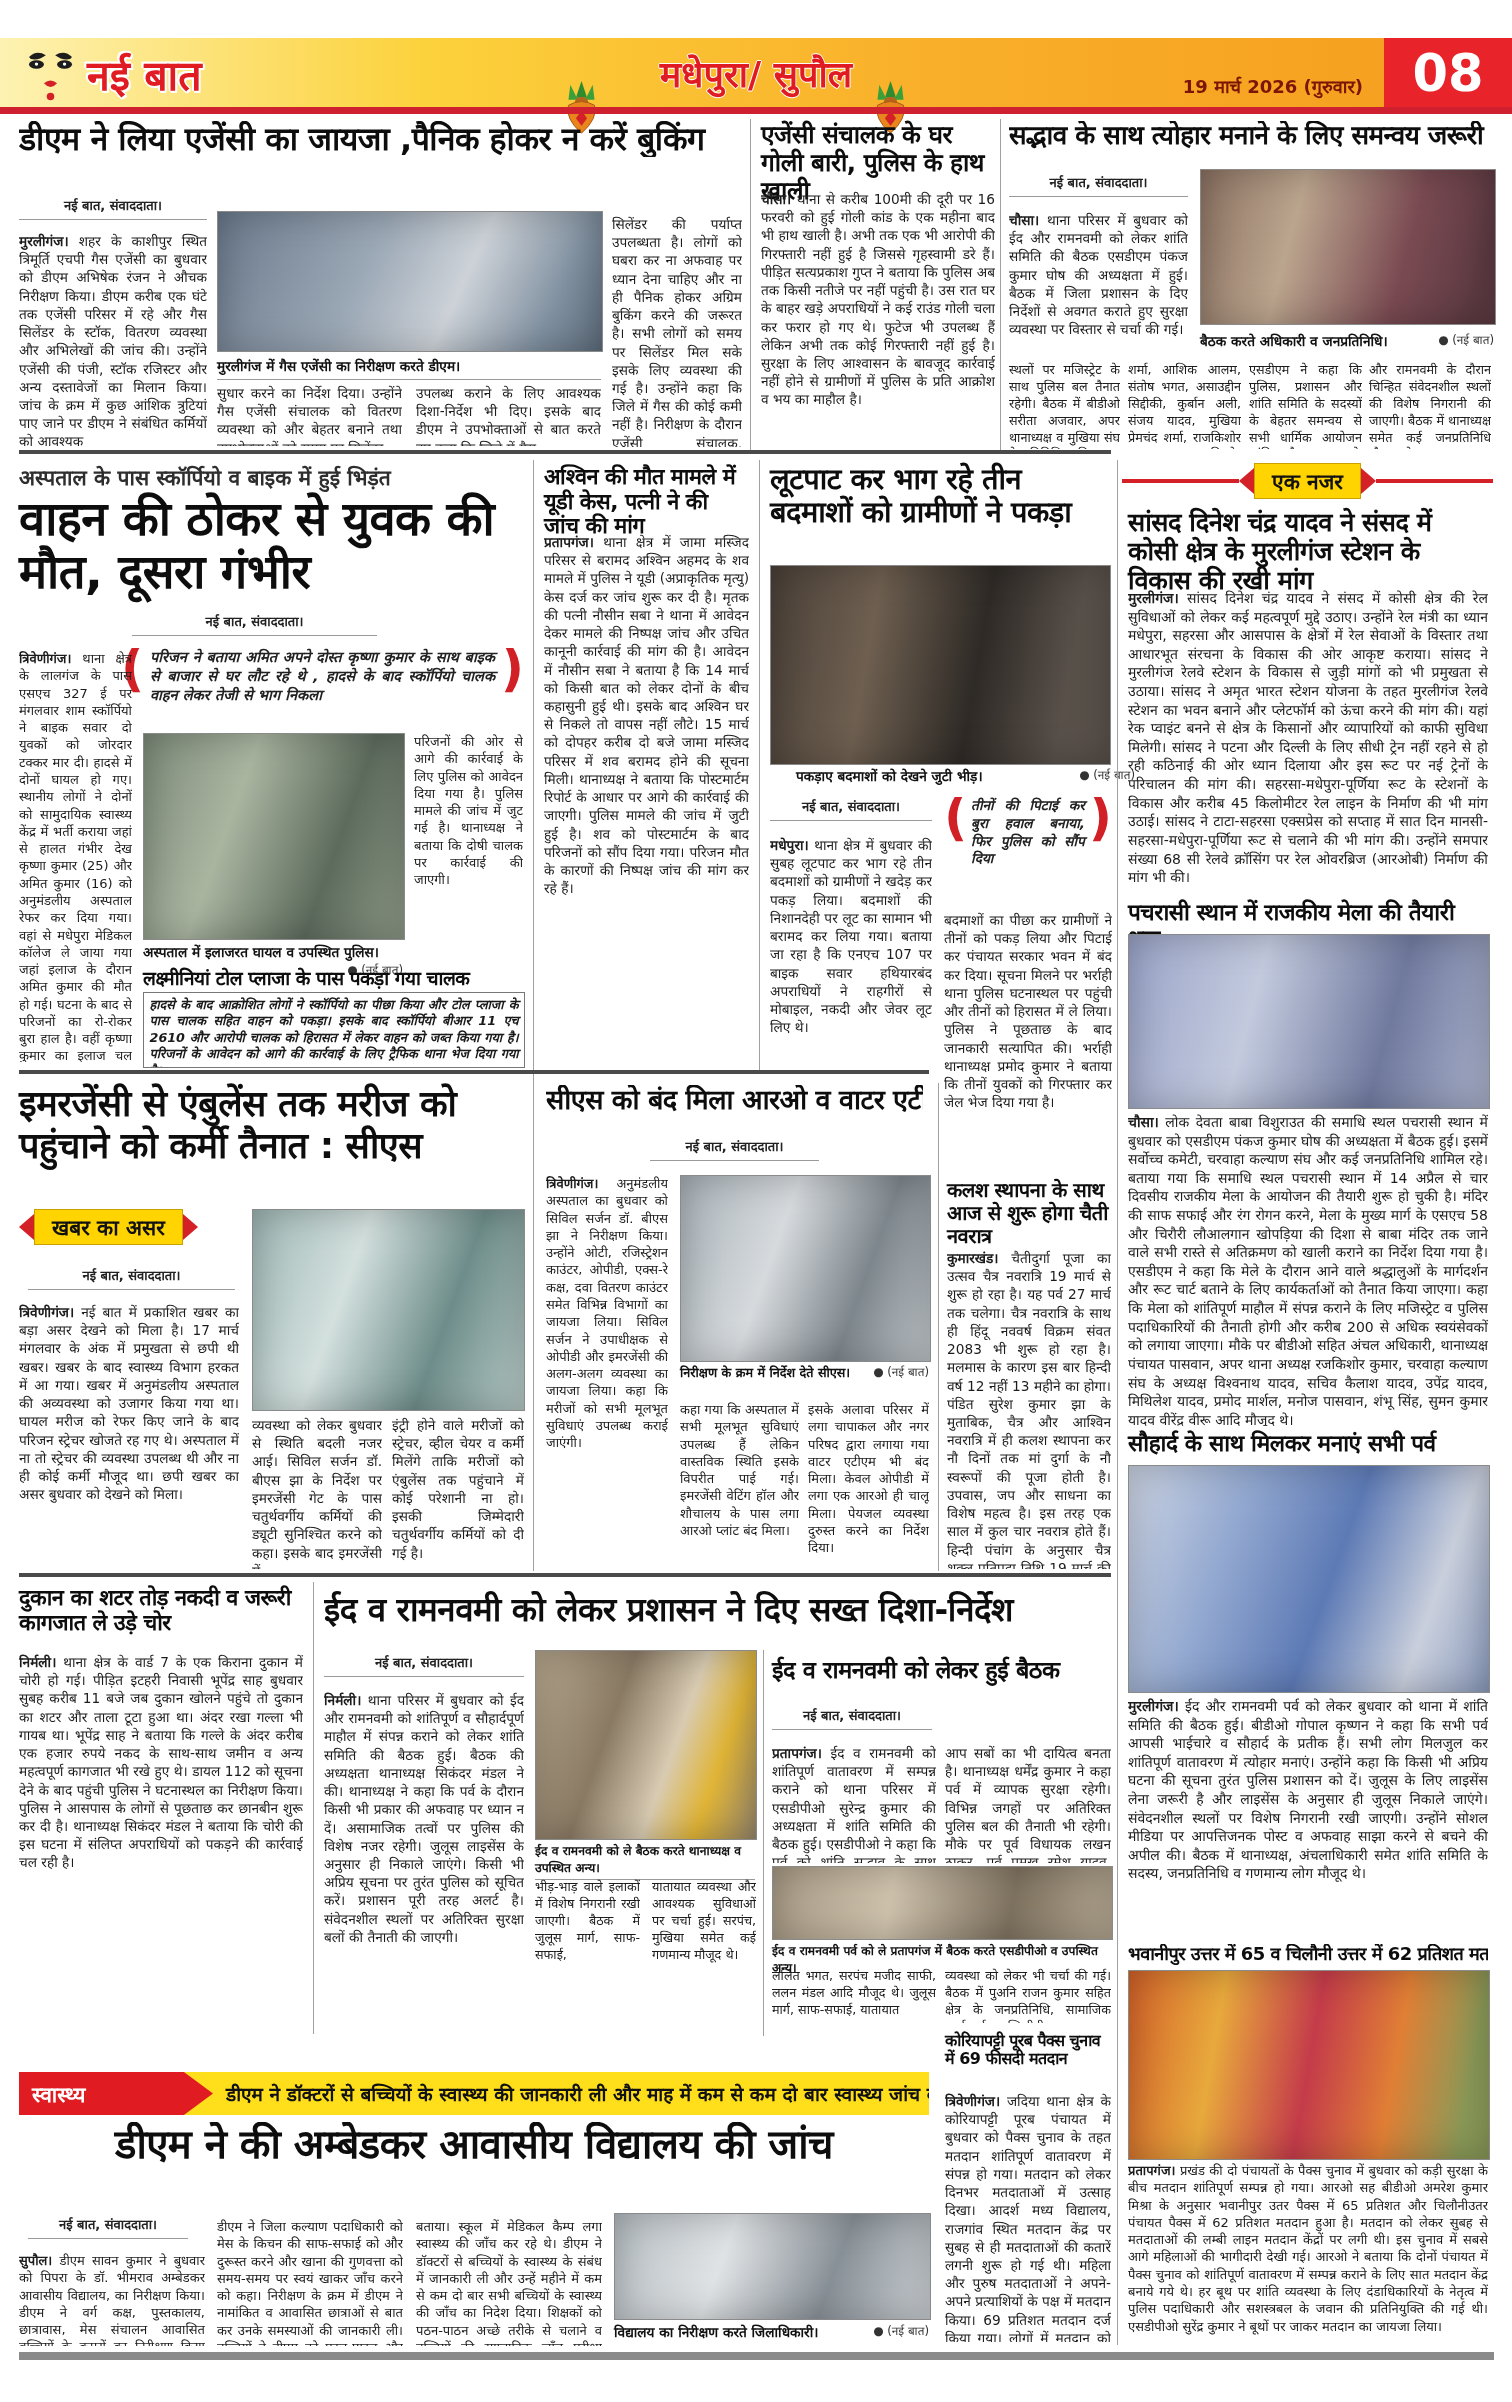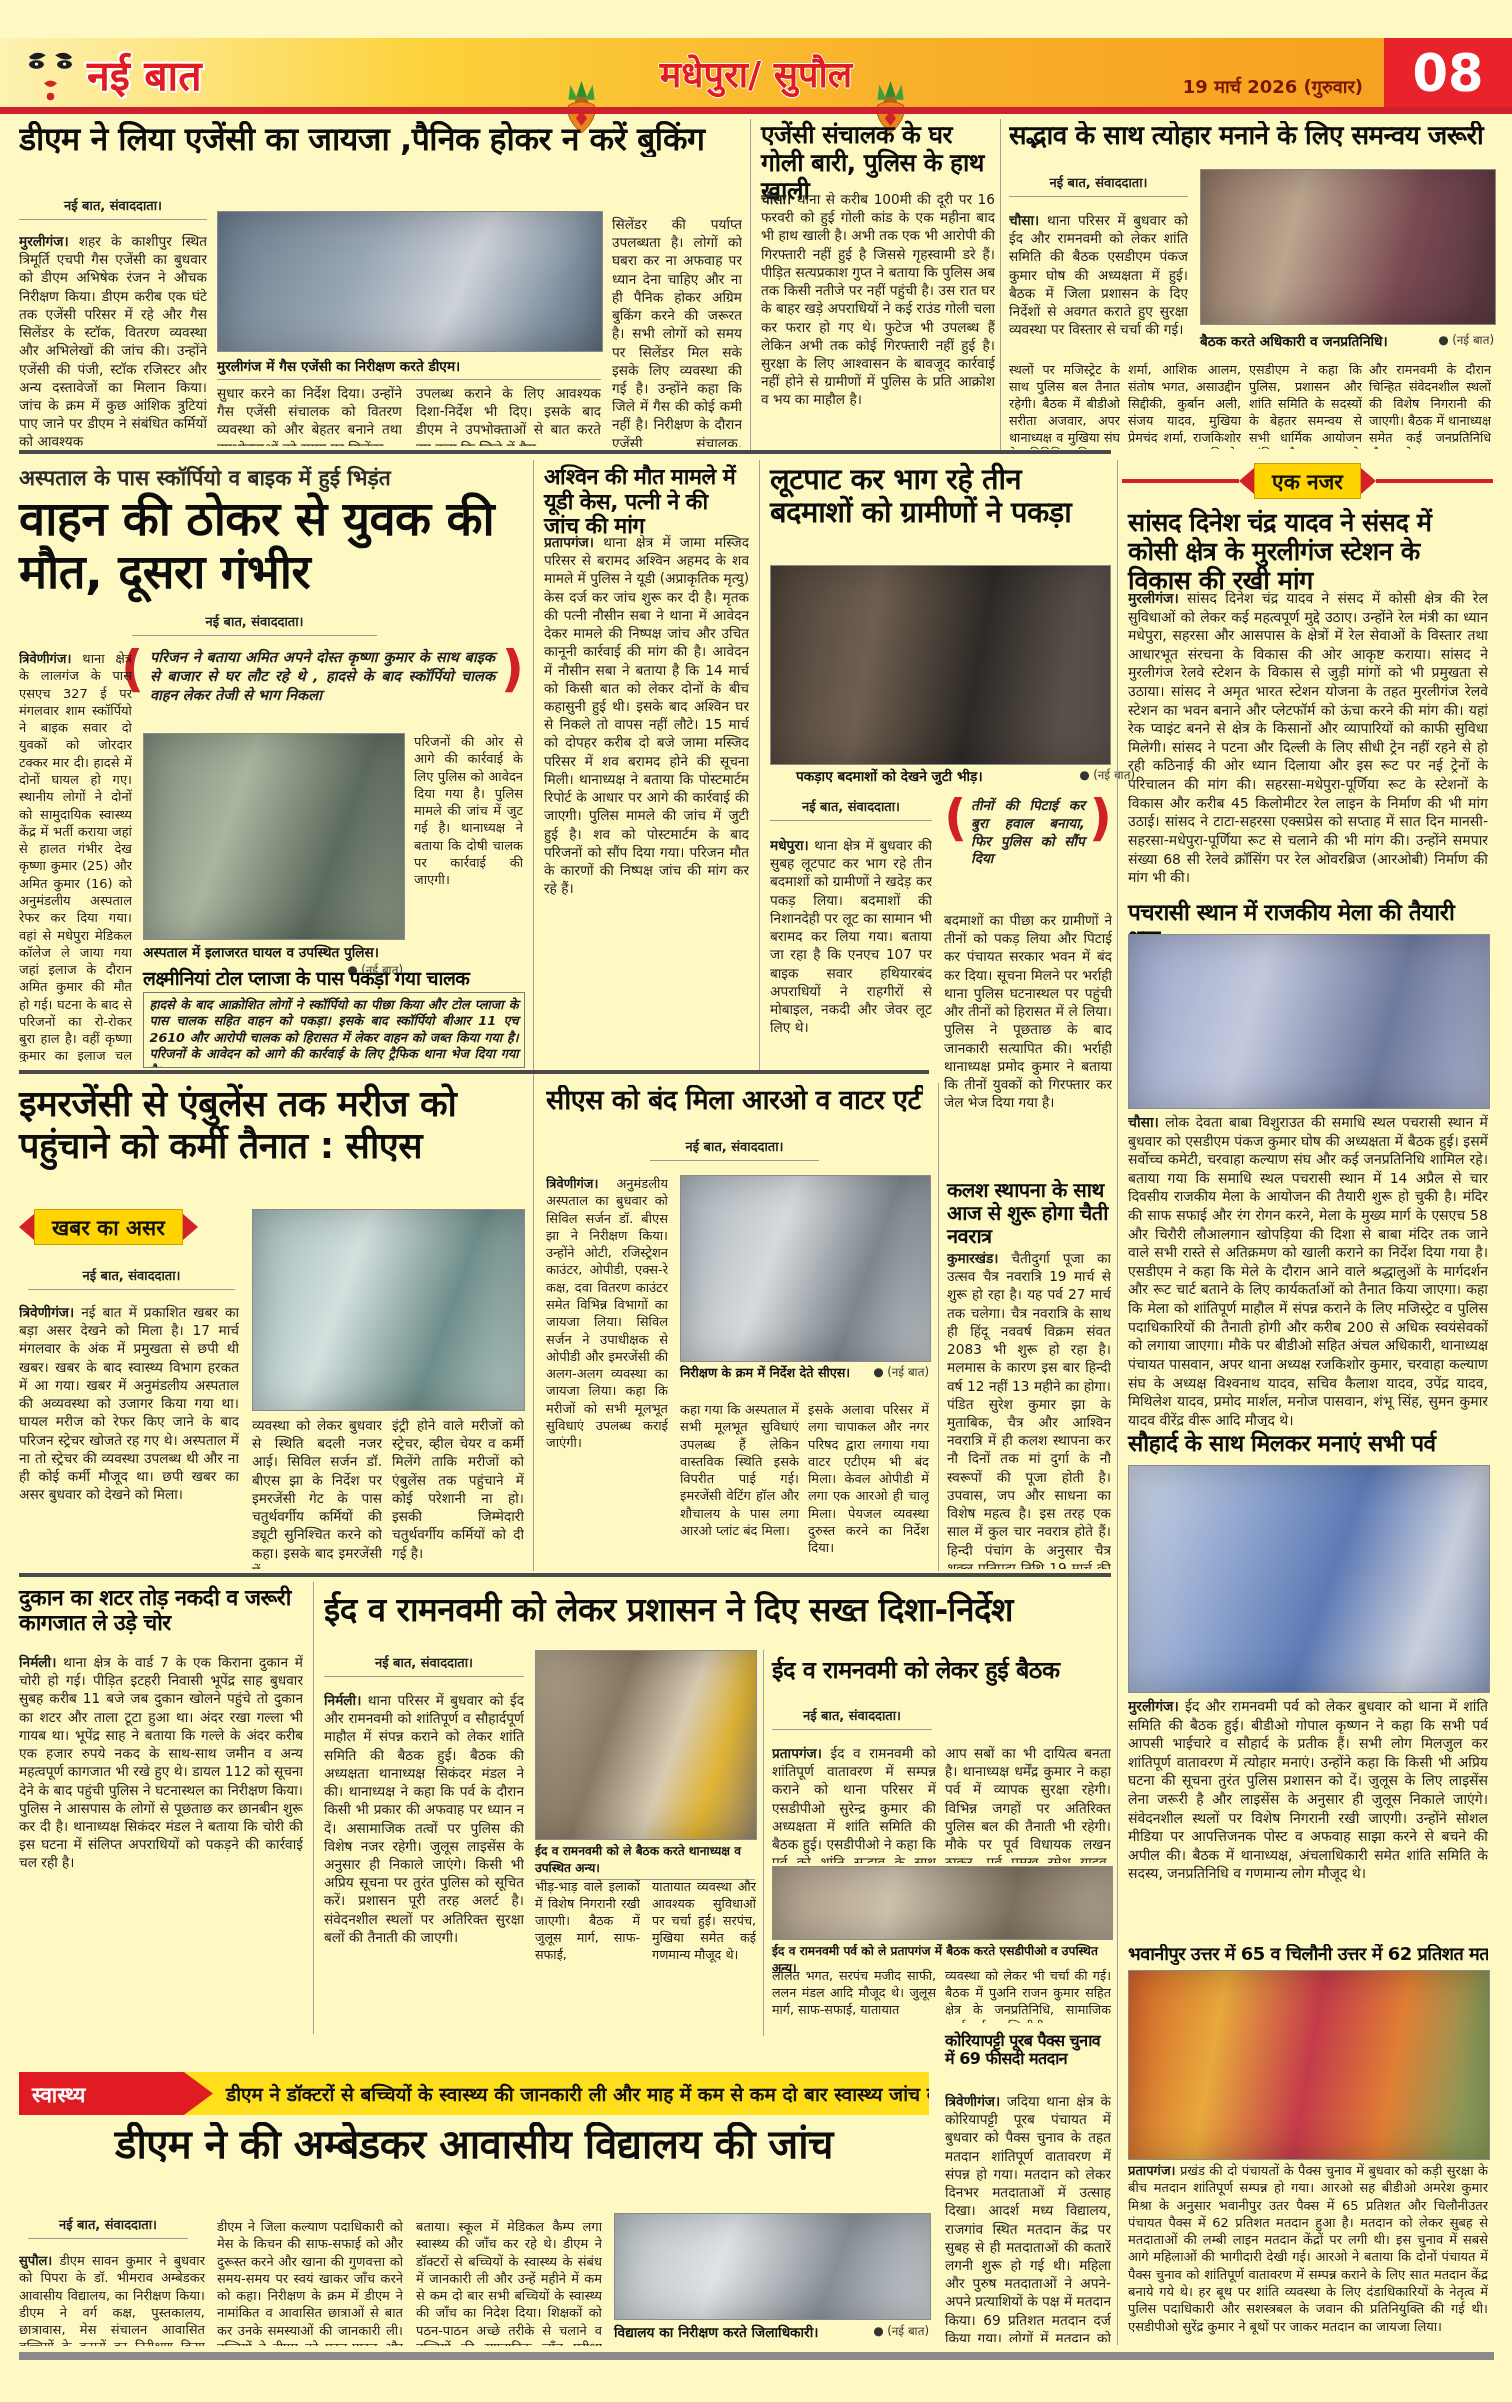--- a/index.html
+++ b/index.html
@@ -1,16 +1,16 @@
 <!DOCTYPE html>
 <html style="font-size:15px"><head>
 <meta charset="utf-8">
 <style>
   html,body{margin:0;padding:0;background:#e9e9e9;}
-  #page{position:relative;width:1512px;height:2402px;background:#fef9c3;overflow:hidden;
+  #page{position:relative;width:1512px;height:2402px;background:#ffffff;overflow:hidden;
         font-family:"DejaVu Sans",sans-serif;color:#1a1a1a;}
   
   #masthead{position:absolute;left:0;top:38px;width:1512px;height:70px;
     background:linear-gradient(90deg,#fdf2b2 0%,#fcd23c 28%,#f9b02a 60%,#f59d1e 100%);}
   .logo-text{position:absolute;left:87px;top:7.5px;font-size:41px;font-weight:700;color:#e01b22;
     text-shadow:-1.9px 0 #fff,1.9px 0 #fff,0 -1.9px #fff,0 1.9px #fff,1.9px 1.9px #fff,-1.9px -1.9px #fff;}
   .edition-title{position:absolute;left:0;right:0;top:11.3px;text-align:center;font-size:36px;font-weight:700;color:#e01b22;
     text-shadow:-0.9px 0 #fff,0.9px 0 #fff,0 0.9px #fff,0 -0.9px #fff;}
   .mast-date{position:absolute;right:149px;top:36px;font-size:18px;font-weight:700;color:#7c1506;}
   #pagenum{position:absolute;right:0;top:38px;width:128px;height:70px;background:#e8232a;color:#fff;

